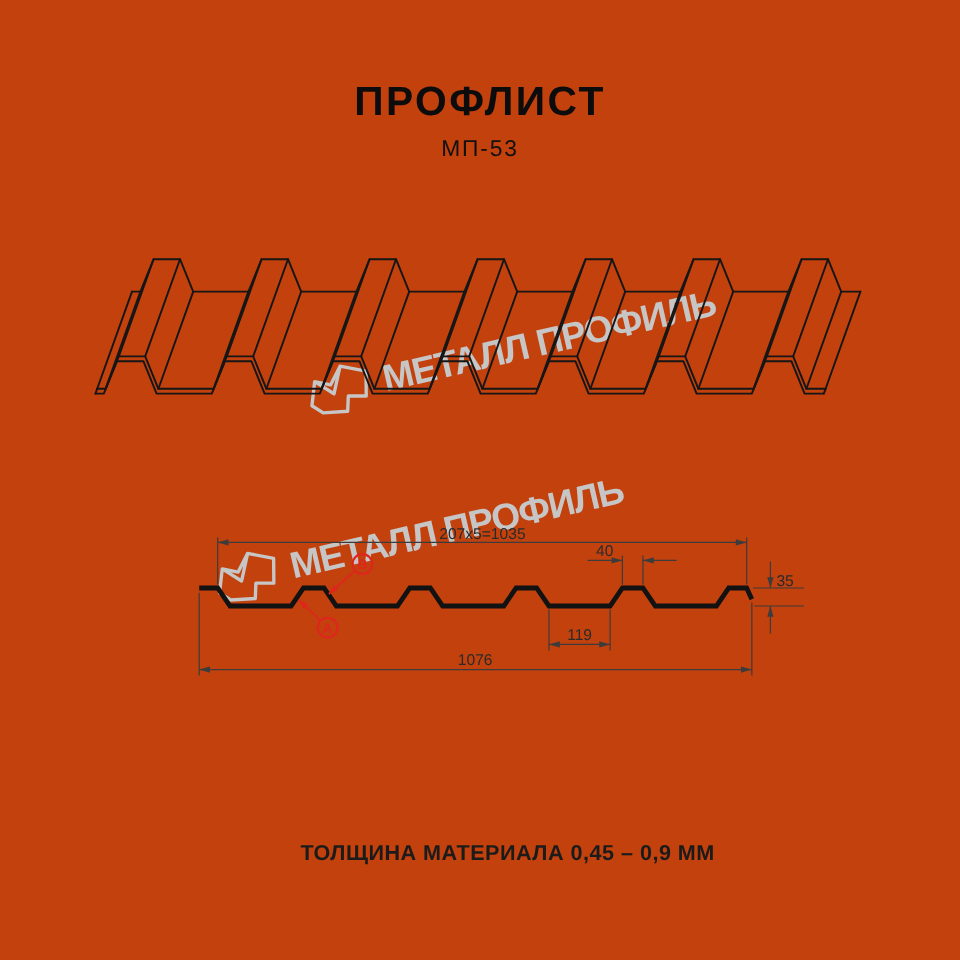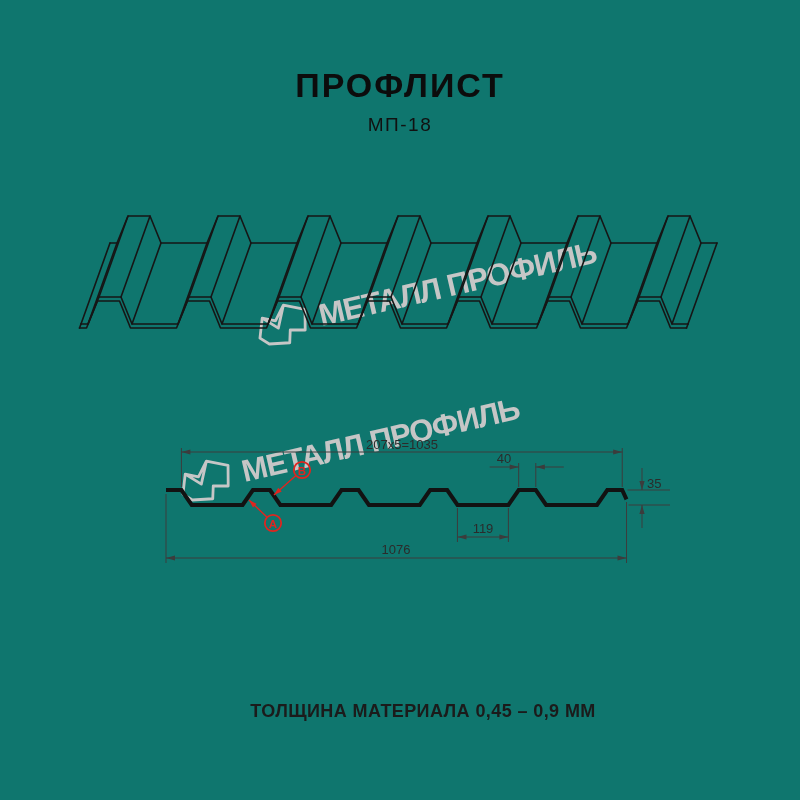--- a/index.html
+++ b/index.html
@@ -1,16 +1,16 @@
 <!DOCTYPE html>
 <html><head>
 <meta charset="utf-8">
 <style>
   html,body{margin:0;padding:0;background:#fff;}
-  .page{position:relative;width:800px;height:800px;background:#0f766e;overflow:hidden;
+  .page{position:relative;width:800px;height:800px;background:#c2410c;overflow:hidden;
         font-family:"Liberation Sans",sans-serif;}
   .hdr{position:absolute;left:0;top:66px;width:100%;text-align:center;z-index:4;}
   .hdr h1{margin:0;font-size:34px;font-weight:bold;letter-spacing:2px;color:#0c0c0c;}
   .hdr .sub{margin-top:9px;font-size:19px;font-weight:500;letter-spacing:1.5px;color:#111;}
   .wm{position:absolute;display:flex;align-items:center;gap:9px;z-index:1;
       transform-origin:0 50%;transform:rotate(-13deg);color:#c6c6c6;white-space:nowrap;}
   .wm span{font-size:31px;font-weight:bold;letter-spacing:-1px;}
   .wm svg{flex:0 0 auto;}
   .wm1{left:256px;top:308px;}
   .wm2{left:179px;top:464px;}
@@ -22,21 +22,21 @@
   text.dim{font-family:"Liberation Sans",sans-serif;font-size:13px;fill:#2b2b2b;}
   text.ptlabel{font-family:"Liberation Sans",sans-serif;font-size:11.5px;font-weight:bold;}
 </style>
 </head>
 <body>
 
 <div class="page">
 
   <div class="hdr">
     <h1>ПРОФЛИСТ</h1>
-    <div class="sub">МП-18</div>
+    <div class="sub">МП-53</div>
   </div>
 
   <div class="wm wm1" style="color: rgb(198, 198, 198);">
     <svg width="56" height="46" viewBox="0 0 100 80">
       <path d="M4 54 L16 20 L38 30 L58 6 L94 22 L86 58 L60 52 L54 74 L18 68 Z M16 20 L40 44 L58 6" fill="none" stroke="currentColor" stroke-width="5" stroke-linejoin="round"></path>
     </svg>
     <span>МЕТАЛЛ ПРОФИЛЬ</span>
   </div>
 
   <div class="wm wm2" style="color: rgb(198, 198, 198);">

